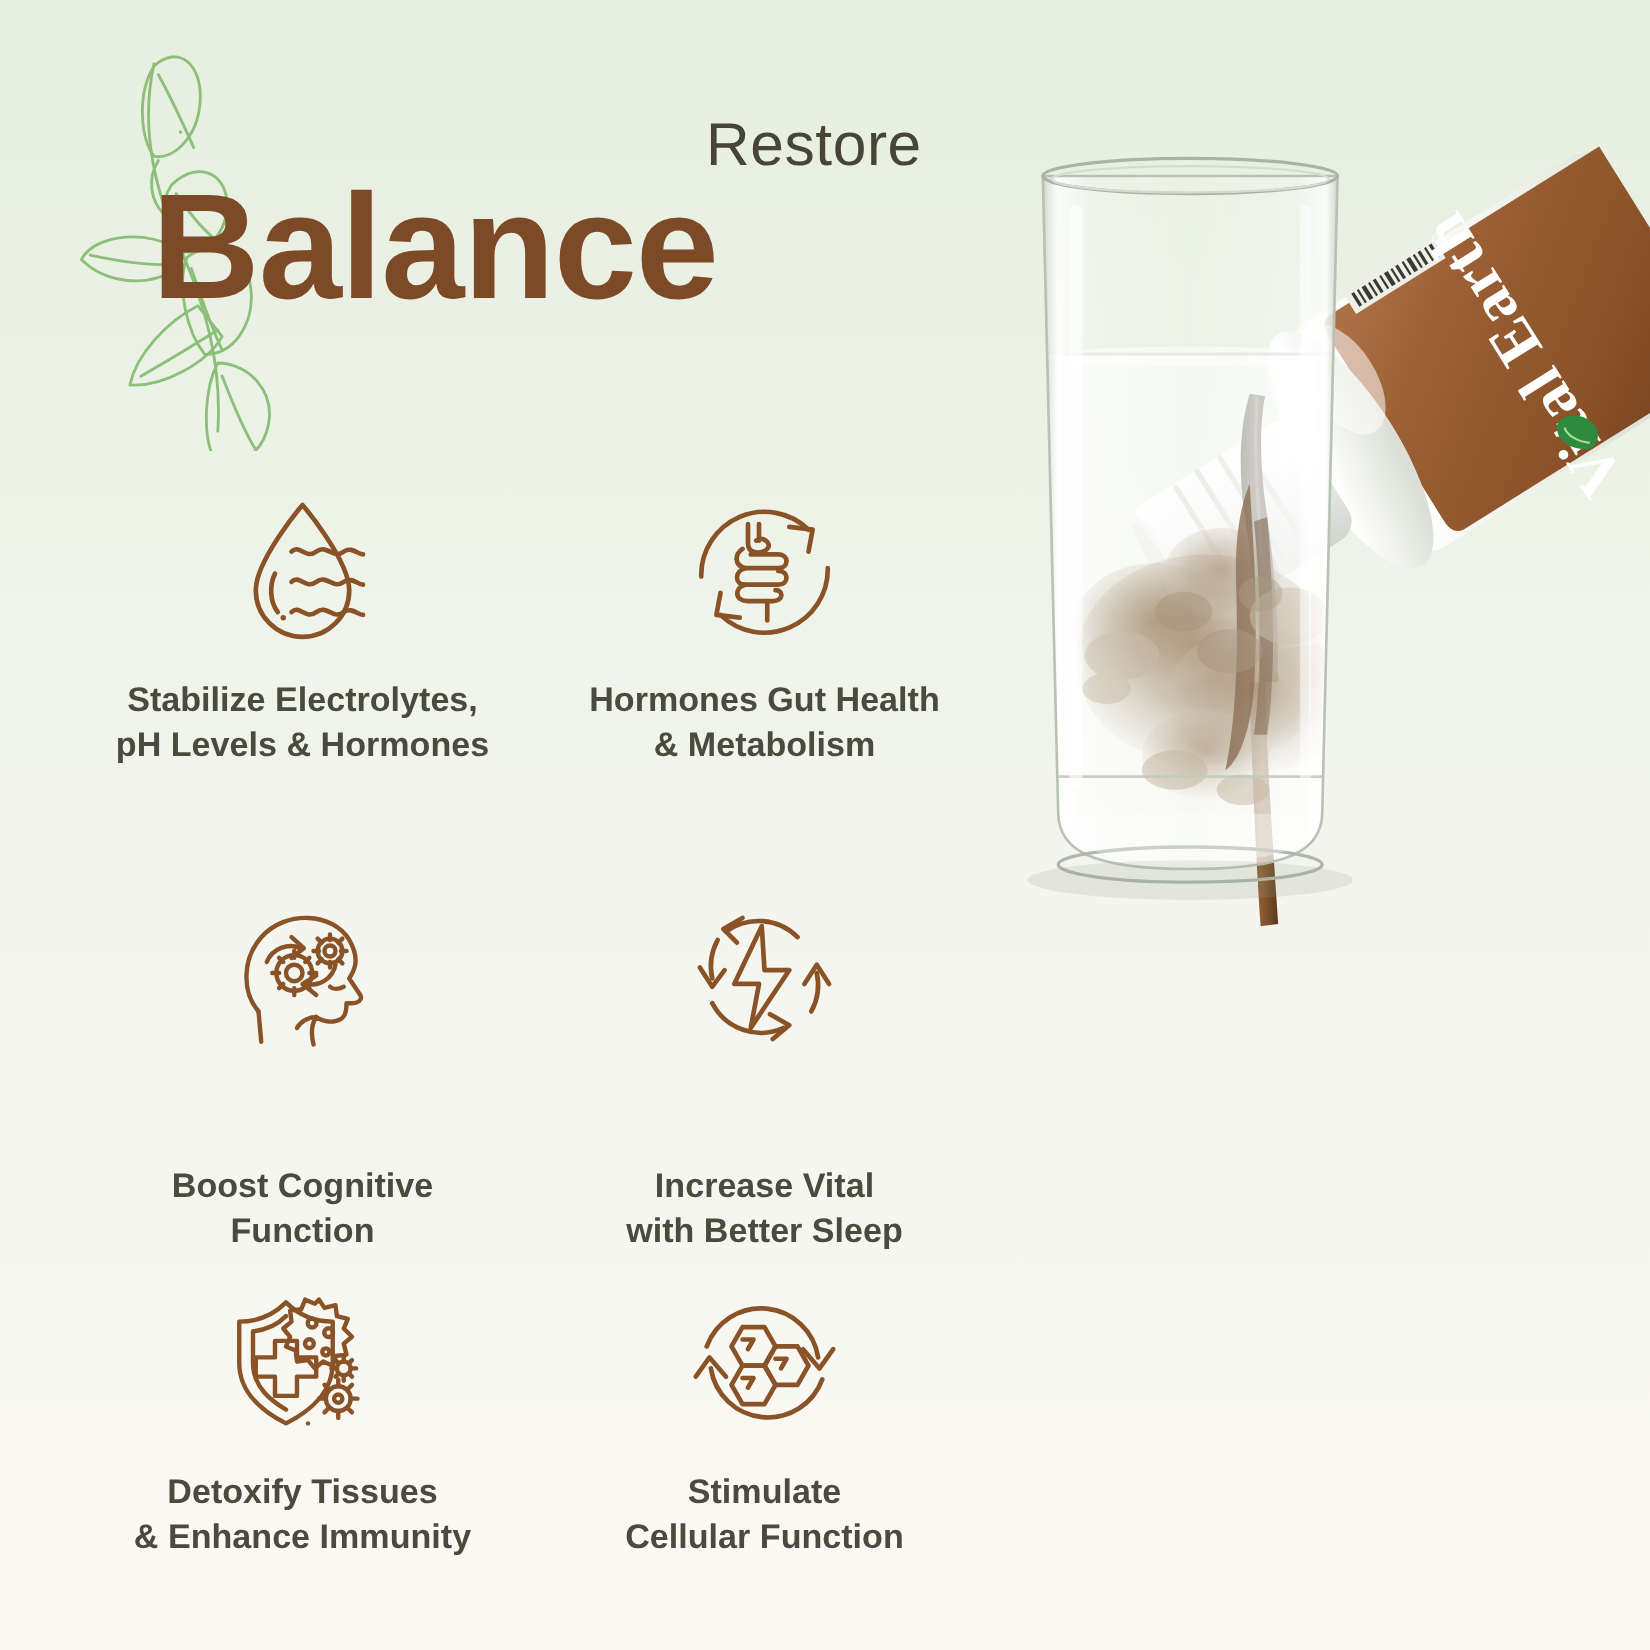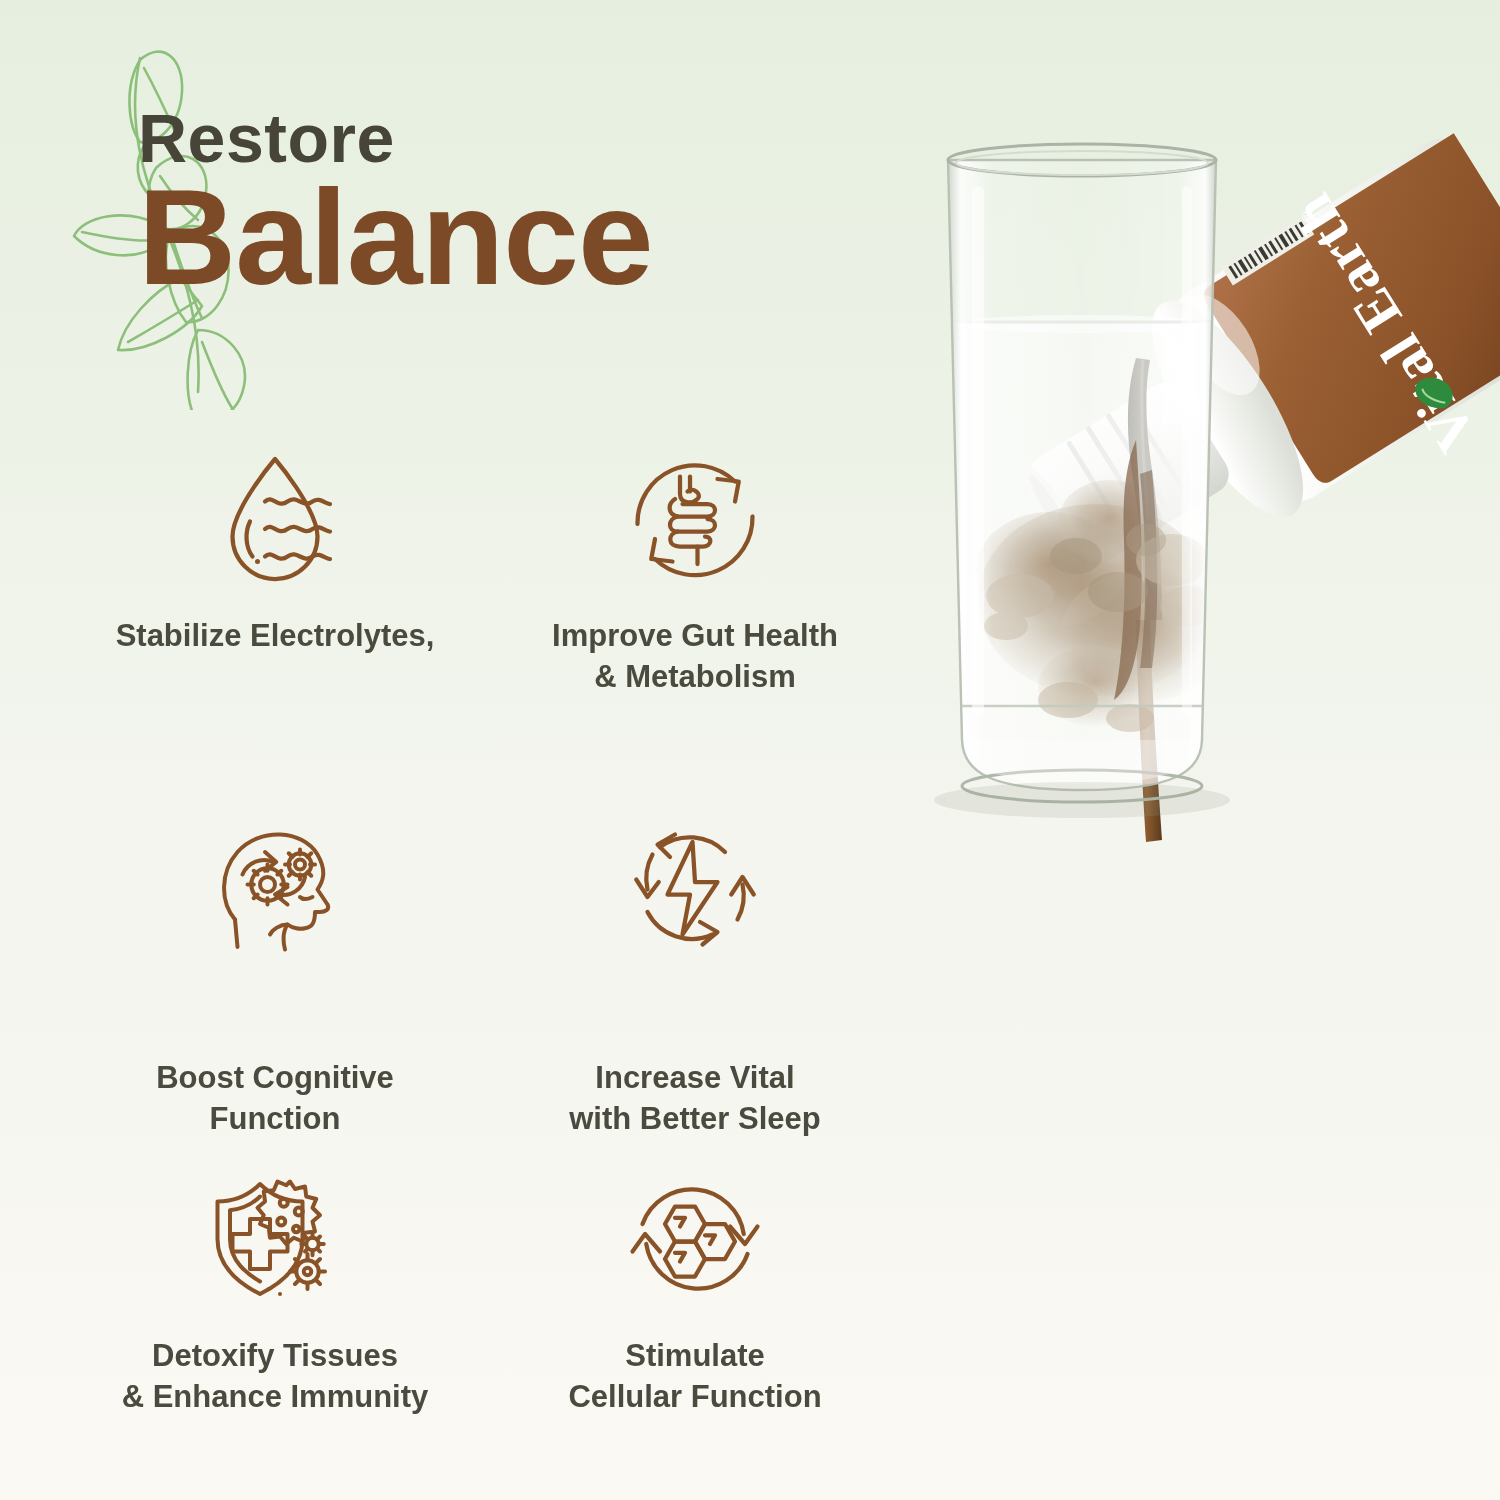--- a/index.html
+++ b/index.html
@@ -40,26 +40,27 @@
   }
 
   
   .headline {
     position: absolute;
     left: 138px;
     top: 104px;
     width: 700px;
   }
   .headline .line1 {
-    font-size: 68px;
-    font-weight: 700;
+    font-size: 55px;
+    font-weight: 400;
     color: #474538;
     line-height: 1.0;
     letter-spacing: 0.5px;
     margin: 0;
+    text-align: right;
   }
   .headline .line2 {
     font-size: 136px;
     font-weight: 700;
     color: #7c4a27;
     line-height: 1.02;
     letter-spacing: -1px;
     margin: -4px 0 16px 0;
   }
 
@@ -156,40 +157,41 @@
           <path d="M60 12 C 60 12, 26 52, 26 74 A 34 34 0 0 0 94 74 C 94 52, 60 12, 60 12 Z"></path>
           <path d="M40 62 C 36 70, 36 82, 42 90"></path>
           <circle cx="46" cy="94" r="2" fill="#8a5327" stroke="none"></circle>
           <path d="M52 46 C 58 40, 62 52, 70 46 C 78 40, 82 52, 90 46 C 96 42, 100 48, 104 48"></path>
           <path d="M52 68 C 58 62, 62 74, 70 68 C 78 62, 82 74, 90 68 C 96 64, 100 70, 104 70"></path>
           <path d="M52 90 C 58 84, 62 96, 70 90 C 78 84, 82 96, 90 90 C 96 86, 100 92, 104 92"></path>
         </g>
       </svg>
       <div class="lbl">
         <span>Stabilize Electrolytes,</span><br>
+        <span>pH Levels &amp; Hormones</span>
       </div>
     </div>
 
     <div class="benefit r1 c2">
       <svg class="ico" viewBox="0 0 120 120">
         <g fill="none" stroke="#8a5327" stroke-width="3.4" stroke-linecap="round" stroke-linejoin="round">
           <path d="M14 64 A 46 46 0 0 1 92 30"></path>
           <path d="M78 28 L 95 30 L 92 46"></path>
           <path d="M106 58 A 46 46 0 0 1 28 92"></path>
           <path d="M42 94 L 25 92 L 28 76"></path>
           <path d="M48 26 L 48 40 C 48 48, 58 48, 62 44 C 66 40, 58 34, 54 38"></path>
           <path d="M44 44 C 38 48, 38 56, 46 58 L 70 58 C 78 58, 78 48, 70 48 L 50 48"></path>
           <path d="M46 58 C 38 60, 38 70, 46 70 L 70 70 C 78 70, 78 60, 70 60"></path>
           <path d="M46 70 C 38 72, 38 82, 48 82 L 66 82 C 74 82, 74 74, 68 74"></path>
           <path d="M62 82 L 62 96"></path>
           <path d="M56 26 L 56 38"></path>
         </g>
       </svg>
       <div class="lbl">
-        <span>Improve Gut Health</span><br>
+        <span>Hormones Gut Health</span><br>
         <span>&amp; Metabolism</span>
       </div>
     </div>
 
     <div class="benefit r2 c1">
       <svg class="ico" viewBox="0 0 120 120">
         <g fill="none" stroke="#8a5327" stroke-width="3.2" stroke-linecap="round" stroke-linejoin="round">
 
           <path d="M28 86 C 16 72, 16 48, 30 32 C 48 12, 82 14, 94 34 C 102 48, 98 56, 94 62 L 102 74 C 104 78, 100 80, 96 80 L 92 80 C 92 88, 90 92, 84 93 C 80 94, 74 93, 70 90 C 66 96, 66 102, 68 110"></path>
           <path d="M28 86 L 30 108"></path>

